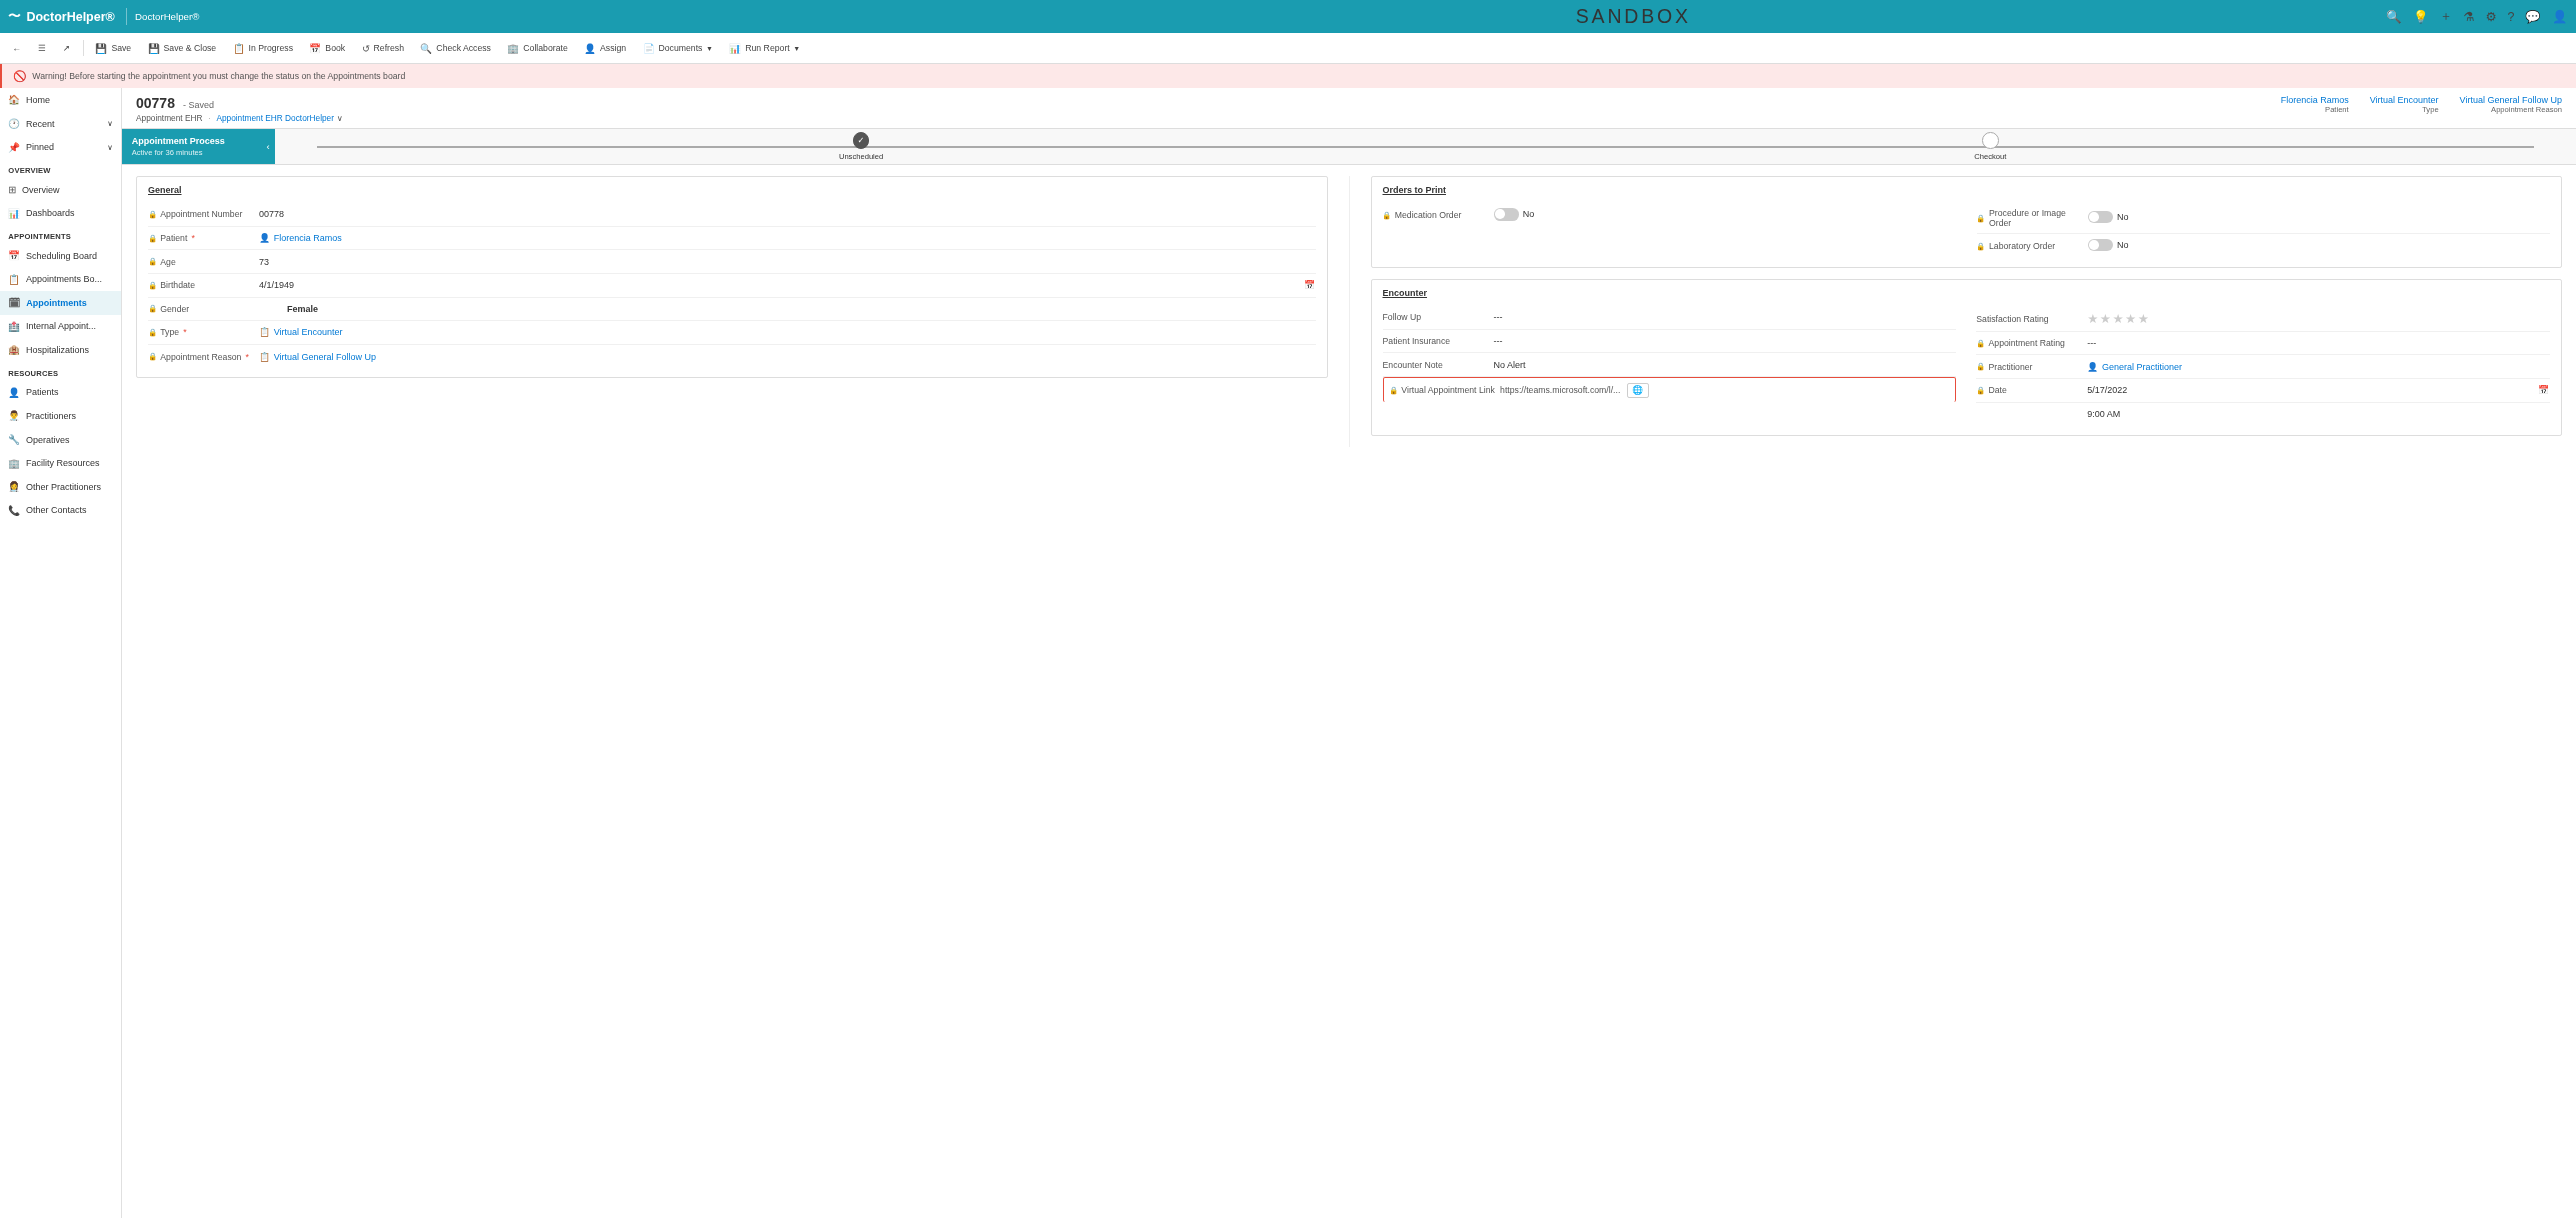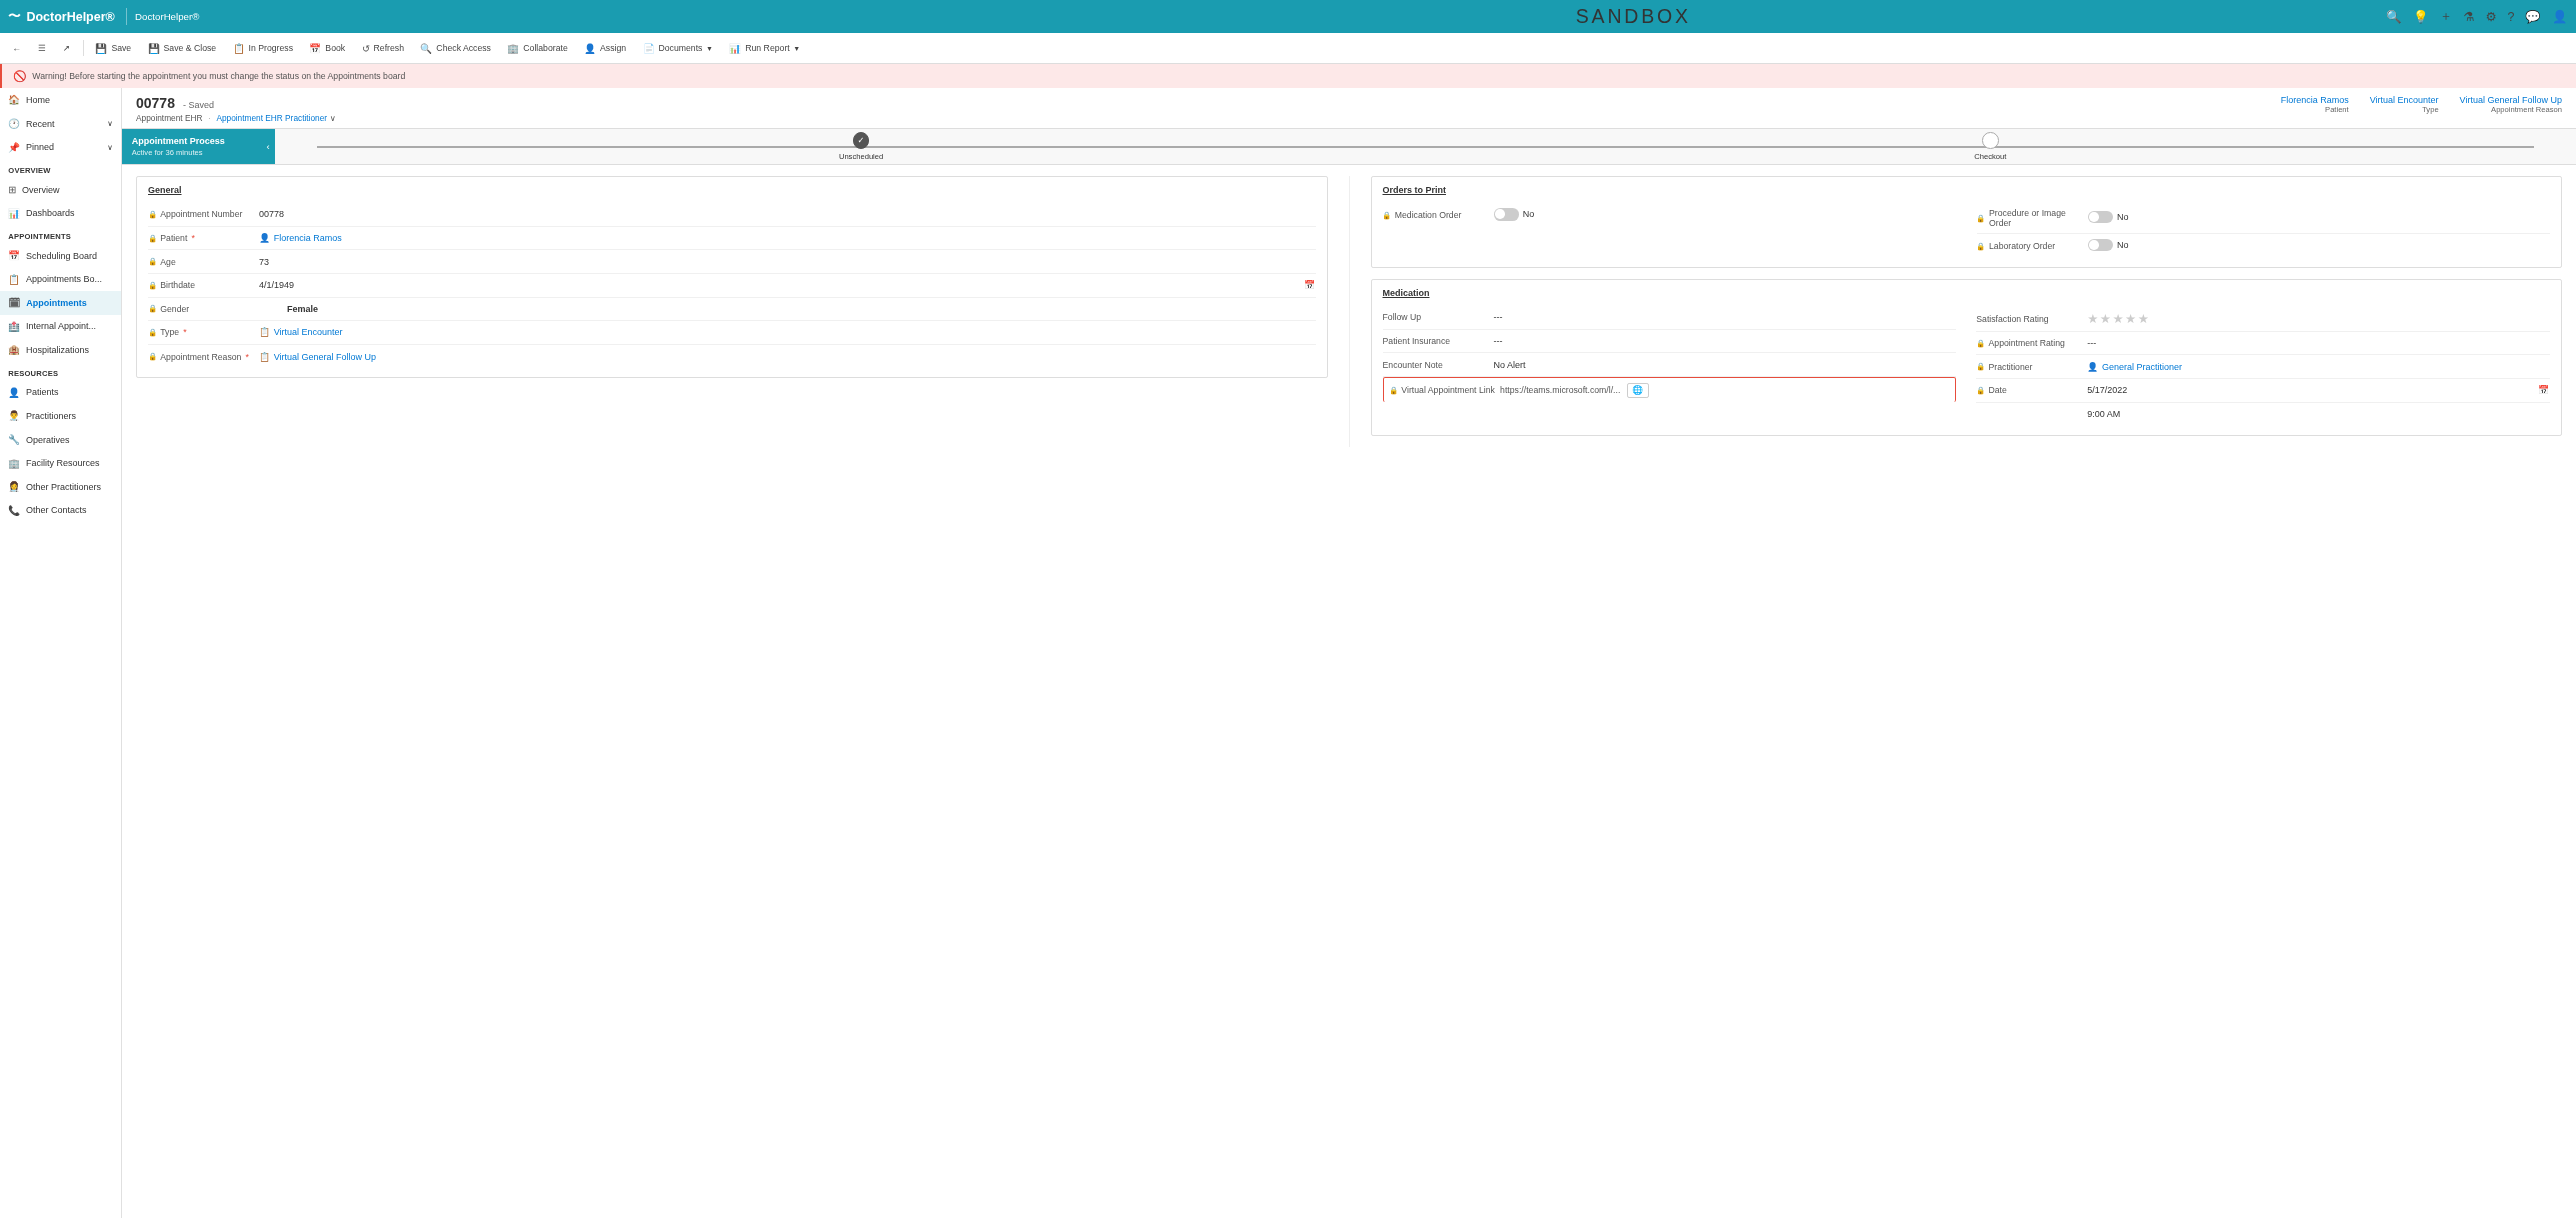--- a/index.html
+++ b/index.html
@@ -289,21 +289,21 @@
 
     <div class="record-header">
       <div class="record-header-row">
         <div>
           <span style="font-size:14px;font-weight:600;">00778</span>
           <span style="font-size:9px;color:#666;margin-left:5.6px;">- Saved</span>
           <div class="record-type">
             <span>Appointment EHR</span>
             <span class="record-type-separator">·</span>
             <span class="record-type-link">
-              <span>Appointment EHR Practitioner</span>
+              <span>Appointment EHR DoctorHelper</span>
               <span class="chevron-link">∨</span>
             </span>
           </div>
         </div>
         <div class="record-links">
           <div class="record-link-item">
             <div class="record-link-value">Florencia Ramos</div>
             <div class="record-link-label">Patient</div>
           </div>
           <div class="record-link-item">
@@ -469,21 +469,21 @@
                     </div>
                     <span>No</span>
                   </div>
                 </div>
               </div>
             </div>
           </div>
         </div>
 
         <div class="section-box">
-          <div class="section-title">Medication</div>
+          <div class="section-title">Encounter</div>
 
           <div style="display:flex;gap:20px;">
 
             <div style="flex:1;">
 
               <div class="field-row">
                 <div class="field-label">Follow Up</div>
                 <div class="field-value">---</div>
               </div>
 

